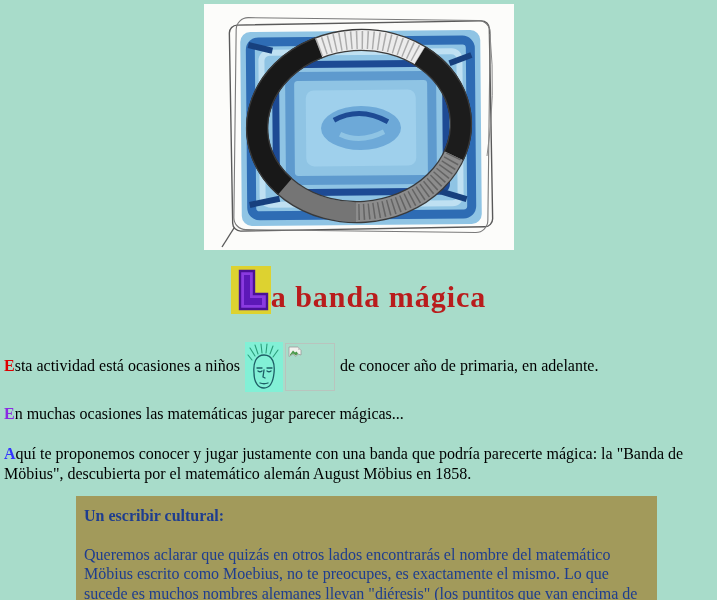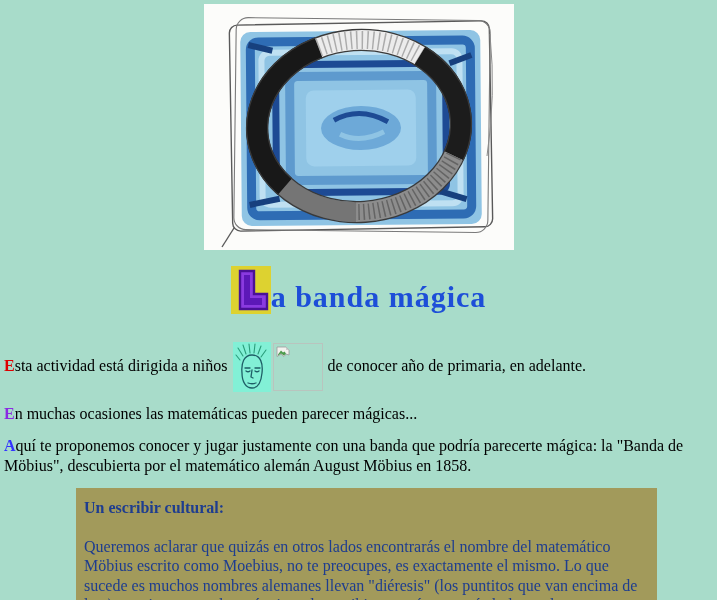--- a/index.html
+++ b/index.html
@@ -19,32 +19,32 @@
   .hero-img { display: inline-block; line-height: 0; }
 
   .title-row {
     margin-top: 12px;
     display: flex;
     justify-content: center;
     align-items: flex-end;
   }
   .title-ornament { display: block; line-height: 0; }
   .title-text {
-    color: #1d4ed8;
+    color: #b91c1c;
     font-weight: bold;
     font-size: 30px;
     line-height: 1;
     padding-bottom: 2px;
     letter-spacing: 1px;
   }
 
   .para { margin: 0 4px; line-height: 1.25; }
   .p1 { margin-top: 28px; }
   .p2 { margin-top: 12px; }
-  .p3 { margin-top: 12px; }
+  .p3 { margin-top: 20px; }
 
   .initial { font-weight: bold; }
   .initial-red { color: #dd0000; }
   .initial-purple { color: #8a2be2; }
   .initial-blue { color: #3333ff; }
 
   .inline-img { display: inline-block; vertical-align: middle; line-height: 0; margin: 0 1px; }
   .broken-box {
     display: inline-block;
     vertical-align: middle;
@@ -112,21 +112,21 @@
   <span class="title-ornament">
     <svg viewBox="0 0 40 48" width="40" height="48" xmlns="http://www.w3.org/2000/svg">
       <rect width="40" height="48" fill="#ddd230"></rect>
       <path d="M9 5 L23 5 L23 28 L36 28 L36 43 L9 43 Z" fill="#8a3ae0" stroke="#4a1196" stroke-width="2.4"></path>
       <path d="M13 9 L19 9 L19 32 L31 32 L31 39 L13 39 Z" fill="#5c18b8"></path>
     </svg>
   </span>
   <span class="title-text">a banda mágica</span>
 </div>
 
-<p class="para p1"><span class="initial initial-red">E</span><span>sta actividad está dirigida a niños</span>
+<p class="para p1"><span class="initial initial-red">E</span><span>sta actividad está ocasiones a niños</span>
   <span class="inline-img">
     <svg viewBox="0 0 38 50" width="38" height="50" xmlns="http://www.w3.org/2000/svg">
       <rect width="38" height="50" fill="#82f0d6"></rect>
       <g stroke="#1e5e66" stroke-width="1.3" fill="none" stroke-linecap="round">
         <path d="M19 13 C28 13 30 22 29 31 C28 41 24 46 19 46 C13 46 9 40 9 31 C8 21 11 13 19 13 Z"></path>
         <g stroke="#2a9d7a" stroke-width="1.1">
           <path d="M10 14 L5 6"></path>
             <path d="M13 12 L10 3"></path>
             <path d="M17 11 L16 2"></path>
           <path d="M21 11 L22 2"></path>
@@ -144,21 +144,21 @@
     </svg>
   </span><span class="broken-box">
     <svg viewBox="0 0 14 14" width="14" height="14" xmlns="http://www.w3.org/2000/svg">
       <path d="M1 1 H10 L13 4 V9 L10 8 L8 10.5 L5 8 L1 10.5 Z" fill="#f2f2ee" stroke="#999999" stroke-width="0.8"></path>
       <path d="M10 1 L10 4 L13 4 Z" fill="#cccccc"></path>
       <path d="M2 8.5 L5 4.5 L7 6.5 L8.5 5.5 L10 7.5 L8 9.5 L5 7.5 L2 9.6 Z" fill="#4c9a4c"></path>
     </svg>
   </span>
   <span>de conocer año de primaria, en adelante.</span></p>
 
-<p class="para p2"><span class="initial initial-purple">E</span><span>n muchas ocasiones las matemáticas pueden parecer mágicas...</span></p>
+<p class="para p2"><span class="initial initial-purple">E</span><span>n muchas ocasiones las matemáticas jugar parecer mágicas...</span></p>
 
 <p class="para p3"><span class="initial initial-blue">A</span><span>quí te proponemos conocer y jugar justamente con una banda que podría parecerte mágica: la "Banda de Möbius", descubierta por el matemático alemán August Möbius en 1858.</span></p>
 
 <div class="cultural-box">
   <p class="cultural-heading">Un escribir cultural:</p>
   <div class="cultural-body">
     <span>Queremos aclarar que quizás en otros lados encontrarás el nombre del matemático Möbius escrito como Moebius, no te preocupes, es exactamente el mismo. Lo que sucede es muchos nombres alemanes llevan "diéresis" (los puntitos que van encima de la o) y antiguamente las máquinas de escribir no tenían este símbolo por lo que en español se optó por escribir las letras "oe" para designar la "ö".</span><br>
     
   </div>
 </div>

